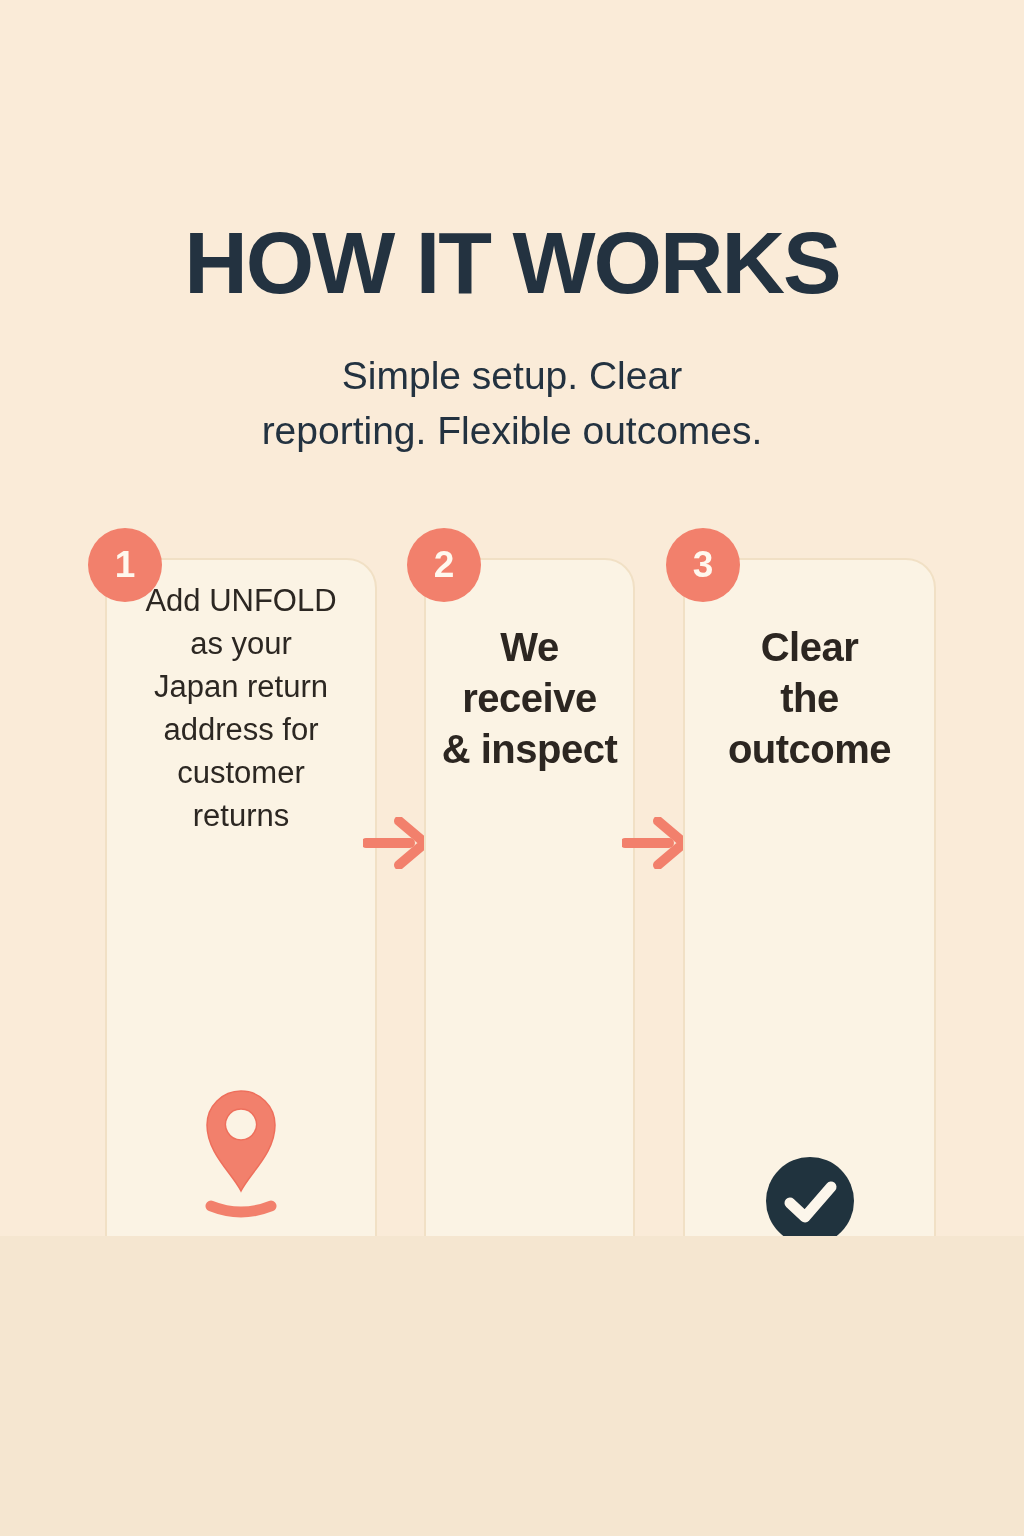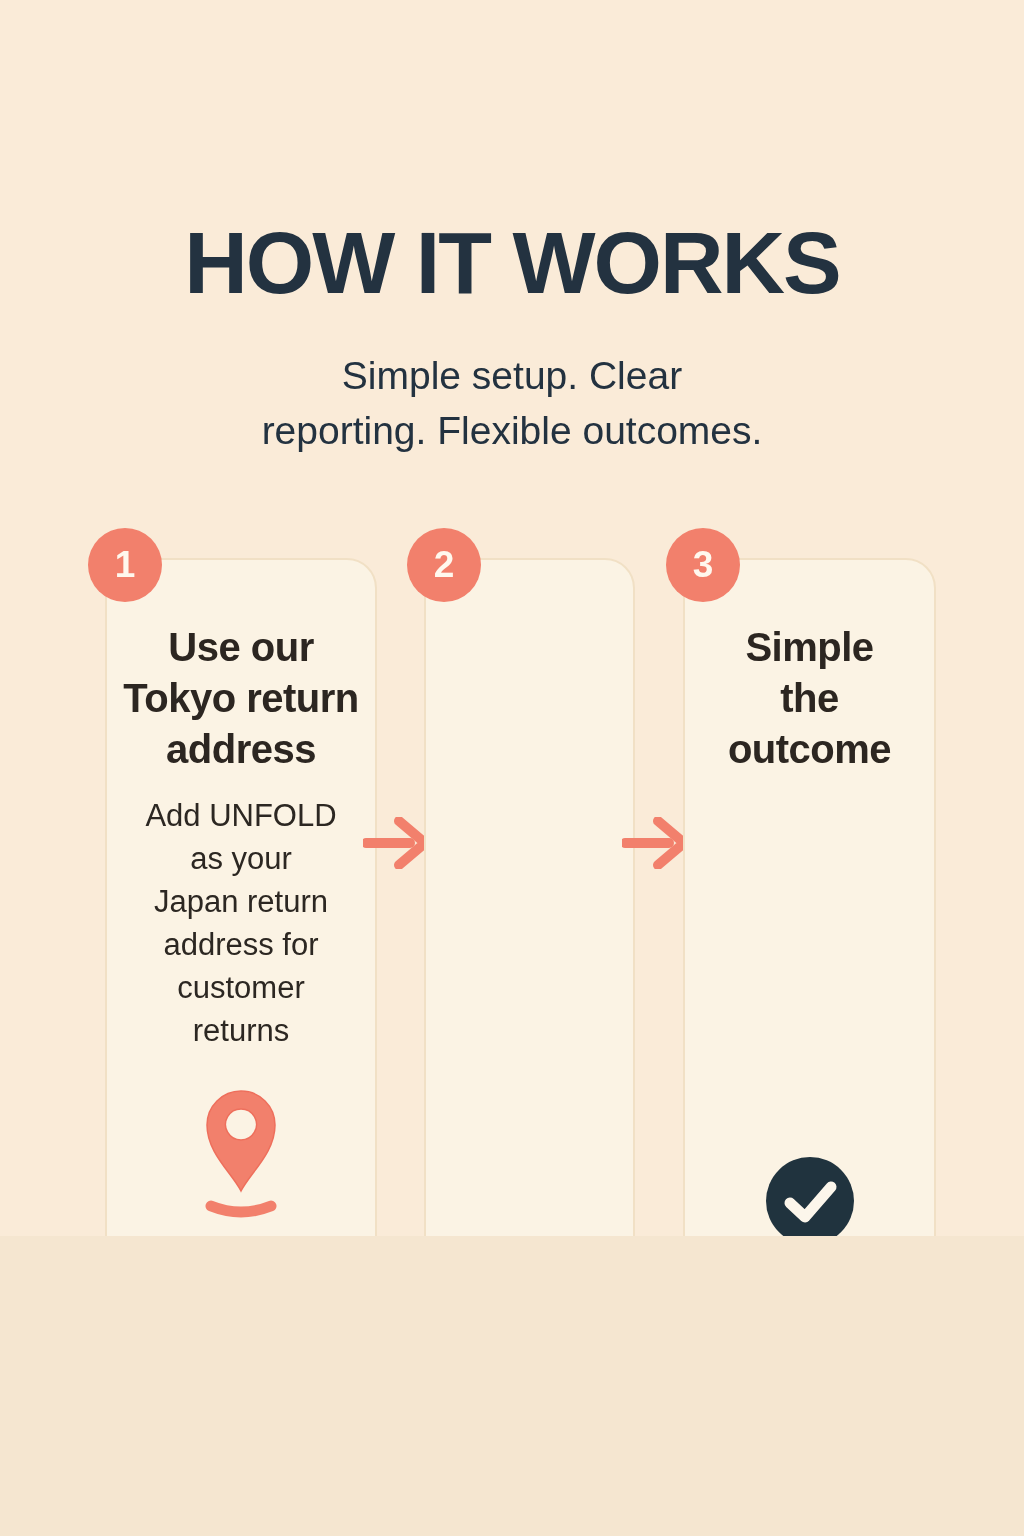--- a/index.html
+++ b/index.html
@@ -120,23 +120,20 @@
 
   <h1 class="page-title">HOW IT WORKS</h1>
 
   <p class="page-subtitle">Simple setup. Clear
 reporting. Flexible outcomes.</p>
 
   <section class="card card-1">
     <div class="badge">
       <span>1</span>
     </div>
-    <h2 class="card-title">Use our
-Tokyo return
-address</h2>
     <p class="card-body">Add UNFOLD
 as your
 Japan return
 address for
 customer
 returns</p>
     <span class="pin-icon">
       <svg width="76" height="134" viewBox="0 0 76 134" xmlns="http://www.w3.org/2000/svg">
         <path fill-rule="evenodd" fill="#F2806C" stroke="#EE6F5C" stroke-width="1.5" d="M38,103 C29,85 4,65 4,37 A34,34 0 0 1 72,37 C72,65 47,85 38,103 Z
              M38,52 A15.5,15.5 0 1 1 38.01,52 Z"></path>
@@ -149,34 +146,37 @@
     <svg width="66" height="52" viewBox="0 0 66 52" xmlns="http://www.w3.org/2000/svg">
       <path d="M3 26 H47" fill="none" stroke="#F2806C" stroke-width="10" stroke-linecap="round"></path>
       <path d="M36 4 L62 26 L36 48" fill="none" stroke="#F2806C" stroke-width="10" stroke-linecap="round" stroke-linejoin="round"></path>
     </svg>
   </span>
 
   <section class="card card-2">
     <div class="badge">
       <span>2</span>
     </div>
+    <h2 class="card-title">We
+receive
+&amp; inspect</h2>
   </section>
 
   <span class="arrow arrow-2">
     <svg width="66" height="52" viewBox="0 0 66 52" xmlns="http://www.w3.org/2000/svg">
       <path d="M3 26 H47" fill="none" stroke="#F2806C" stroke-width="10" stroke-linecap="round"></path>
       <path d="M36 4 L62 26 L36 48" fill="none" stroke="#F2806C" stroke-width="10" stroke-linecap="round" stroke-linejoin="round"></path>
     </svg>
   </span>
 
   <section class="card card-3">
     <div class="badge">
       <span>3</span>
     </div>
-    <h2 class="card-title">Simple
+    <h2 class="card-title">Clear
 the
 outcome</h2>
     <span class="check-icon">
       <svg width="90" height="90" viewBox="0 0 90 90" xmlns="http://www.w3.org/2000/svg">
         <circle cx="45" cy="45" r="44" fill="#20333E"></circle>
         <path d="M25 47 L40 61 L66 31" fill="none" stroke="#FCF6EB" stroke-width="11" stroke-linecap="round" stroke-linejoin="round"></path>
       </svg>
     </span>
   </section>
 

